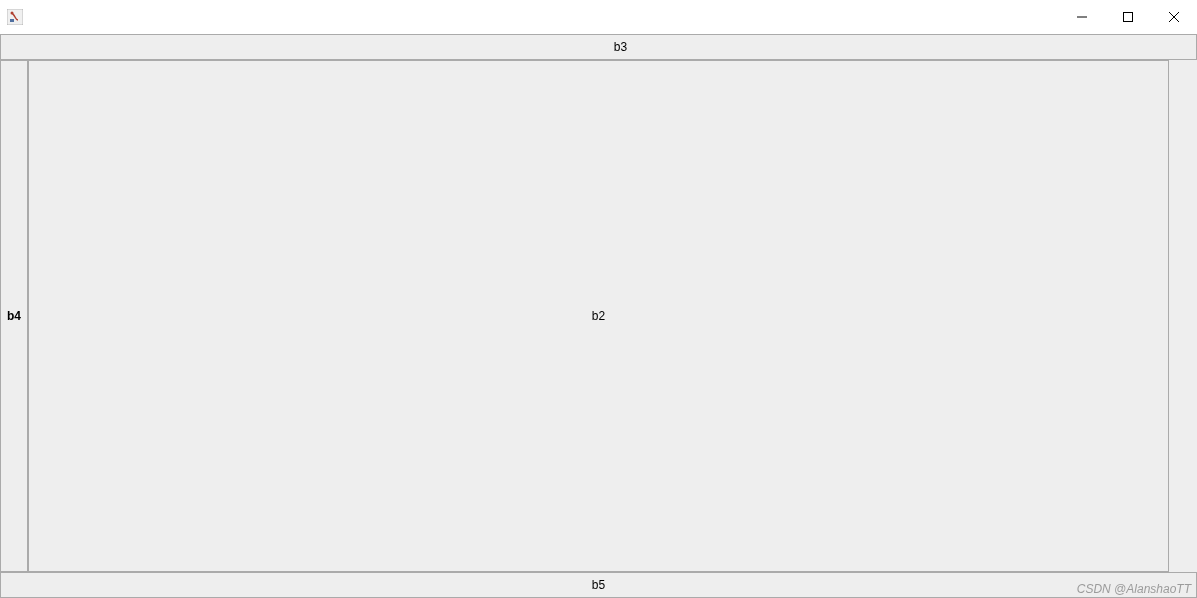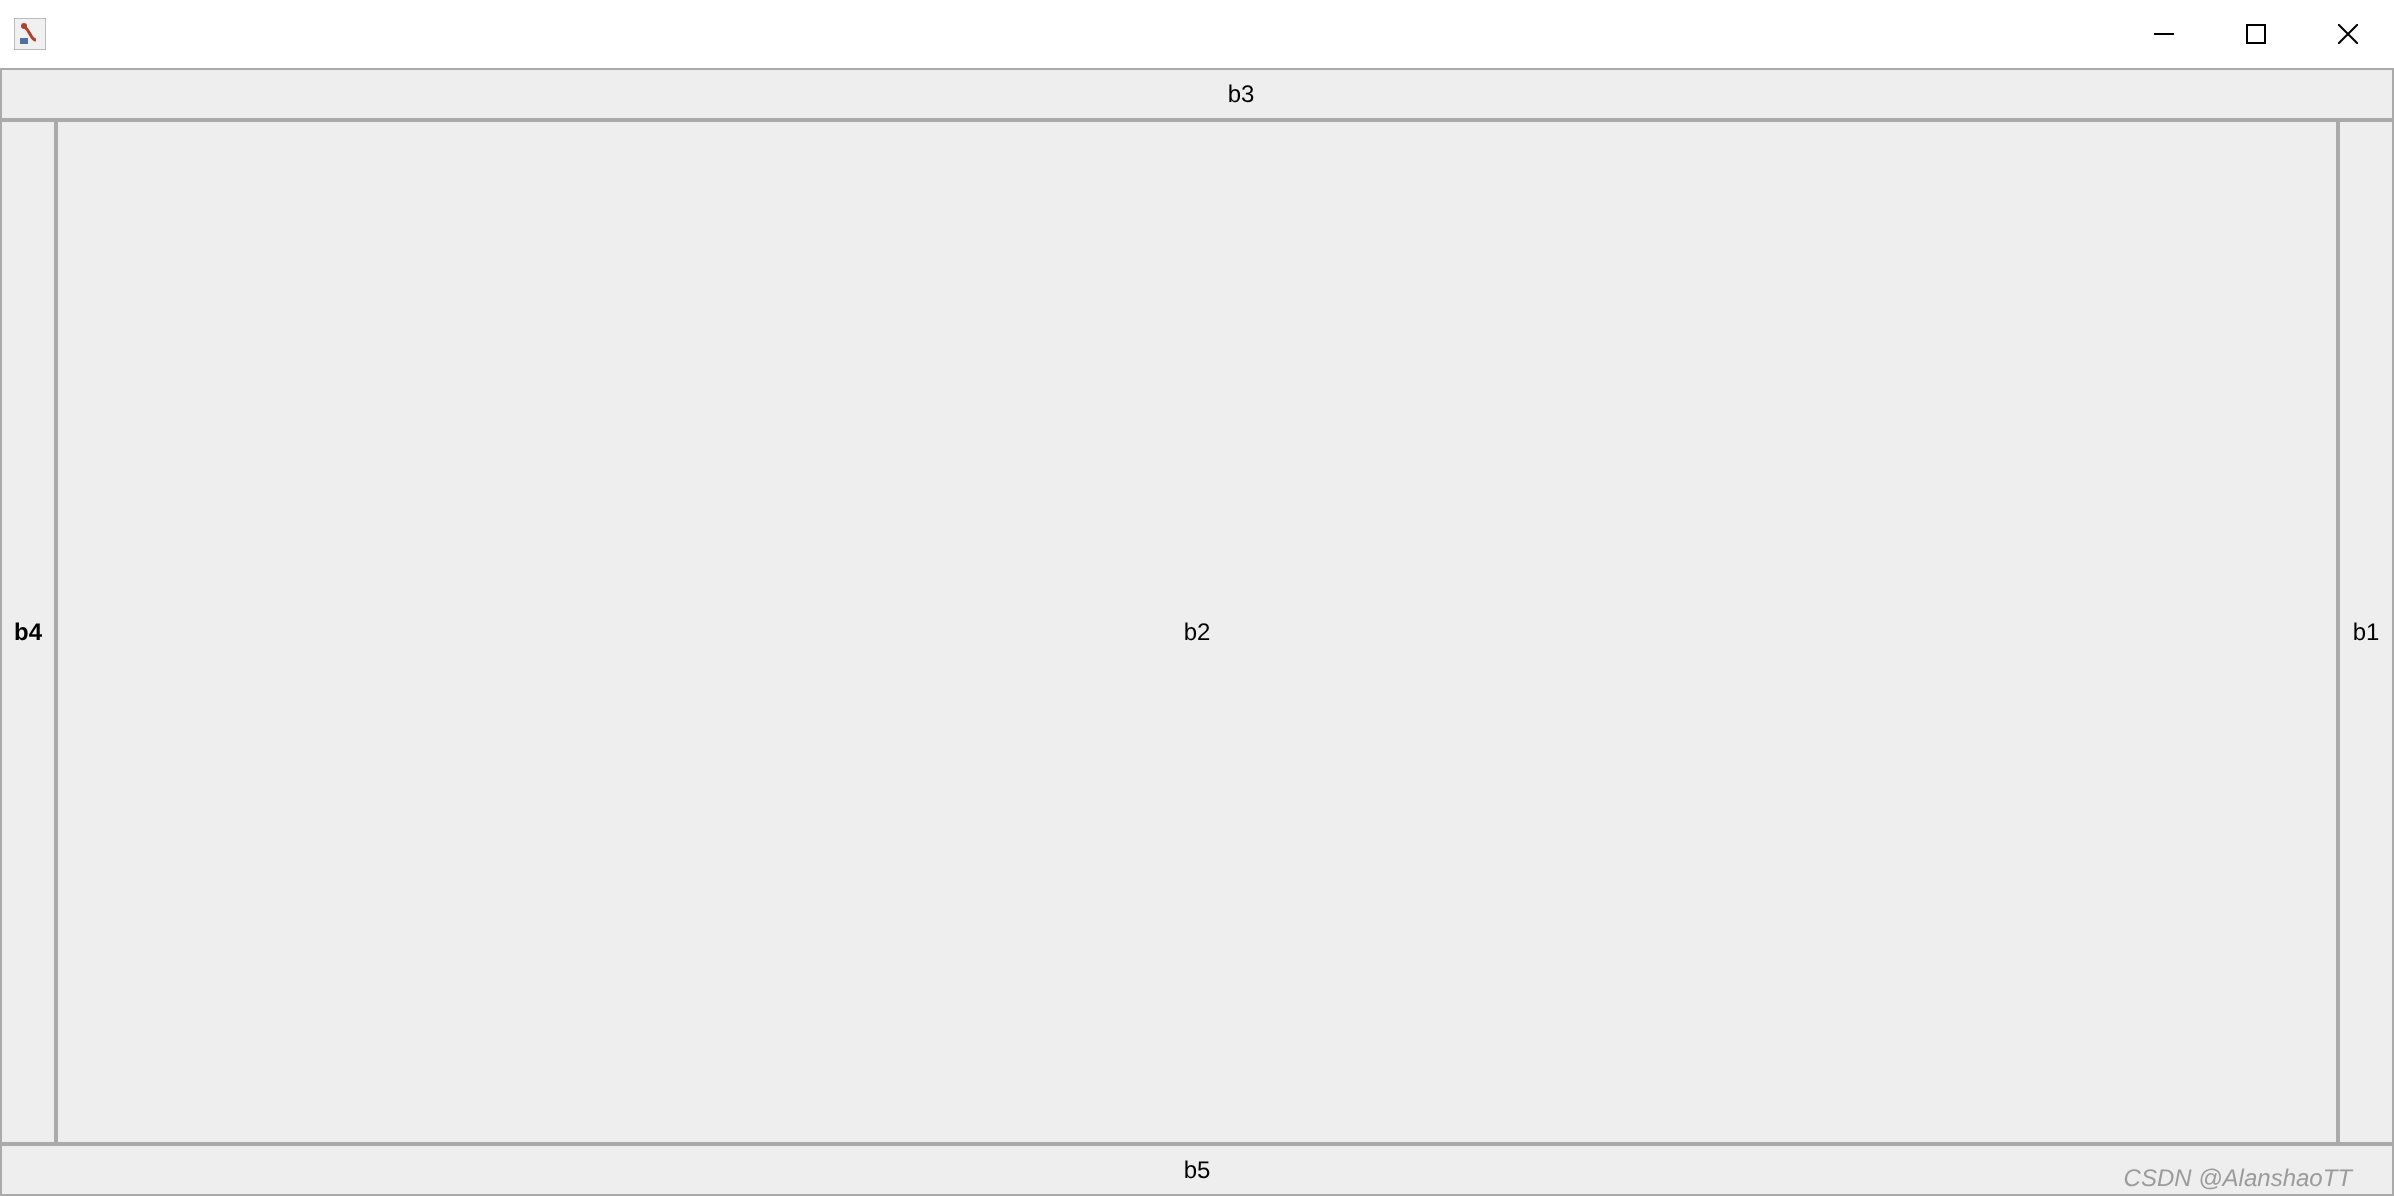--- a/index.html
+++ b/index.html
@@ -85,21 +85,21 @@
       grid-column: 3 / 4;
       grid-row: 2 / 3;
     }
     .btn-center {
       grid-column: 2 / 3;
       grid-row: 2 / 3;
     }
     .watermark {
       position: absolute;
       bottom: 2px;
-      right: 21px;
+      right: 6px;
       font-size: 12px;
       color: rgba(120,120,120,0.7);
       font-style: italic;
       pointer-events: none;
     }
   </style>
 </head>
 <body>
 
 <div class="titlebar">
@@ -128,17 +128,16 @@
         <line x1="10" y1="0" x2="0" y2="10" stroke="#000" stroke-width="1"></line>
       </svg>
     </div>
   </div>
 </div>
 
 <div class="content-area">
   <button class="btn btn-top">b3</button>
   <button class="btn btn-left">b4</button>
   <button class="btn btn-center">b2</button>
-  <button class="btn btn-right">b1</button>
   <button class="btn btn-bottom">b5</button>
 </div>
 
 <div class="watermark">CSDN @AlanshaoTT</div>
 
 </body></html>

